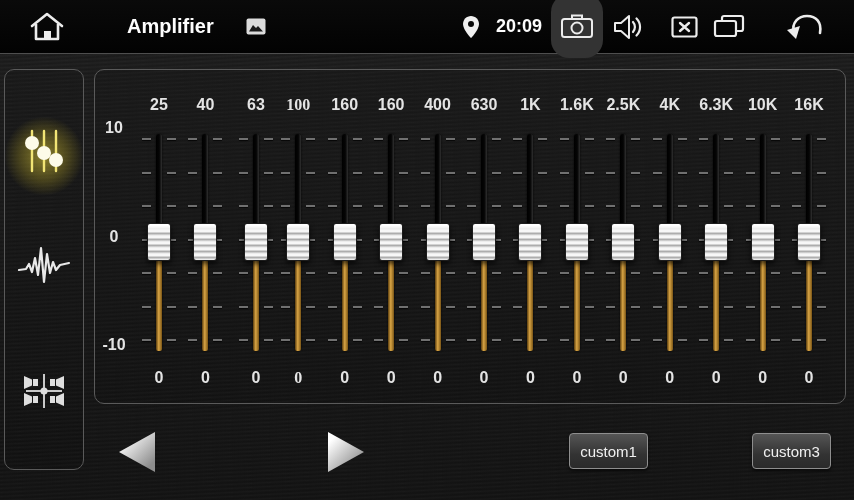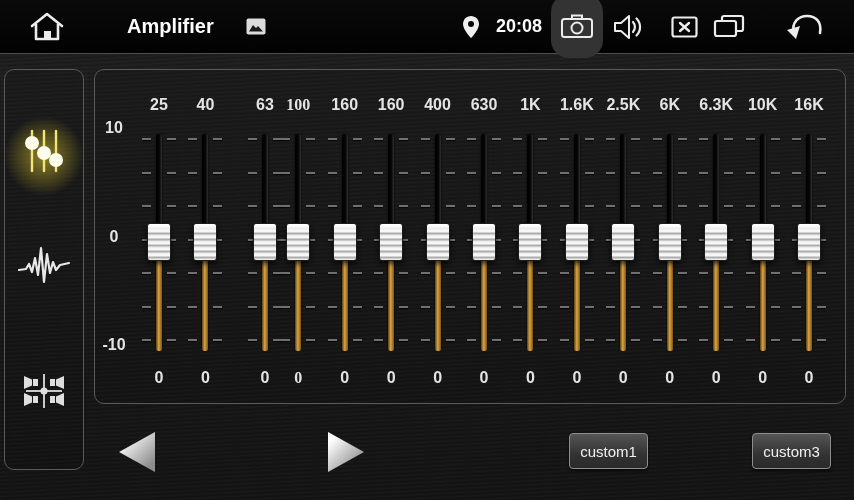--- a/index.html
+++ b/index.html
@@ -111,21 +111,21 @@
       </svg>
     </div>
 
     <div class="tb" style="left:462px;top:15px;">
       <svg width="18" height="24" viewBox="0 0 18 24">
         <path d="M9 1 C4.6 1 1 4.6 1 9 C1 15 9 23 9 23 C9 23 17 15 17 9 C17 4.6 13.4 1 9 1 Z" fill="#f0f0f0"></path>
         <circle cx="9" cy="9" r="3" fill="#0a0a0a"></circle>
       </svg>
     </div>
 
-    <div class="tb" id="time">20:08</div>
+    <div class="tb" id="time">20:09</div>
 
     <div class="tb" id="camera-pill">
       <svg width="34" height="28" viewBox="0 0 34 28">
         <rect x="2" y="7" width="30" height="18" rx="2.5" fill="none" stroke="#ececec" stroke-width="2"></rect>
         <path d="M12 7 V3.5 H22 V7" fill="none" stroke="#ececec" stroke-width="2"></path>
         <circle cx="17" cy="16" r="5.5" fill="none" stroke="#ececec" stroke-width="2"></circle>
       </svg>
     </div>
 
     <div class="tb" style="left:613px;top:13px;">
@@ -239,21 +239,21 @@
           <div class="tick r" style="top:202px"></div>
           <div class="tick l" style="top:235.5px"></div>
           <div class="tick r" style="top:235.5px"></div>
           <div class="tick l" style="top:269px"></div>
           <div class="tick r" style="top:269px"></div>
           <div class="track"></div>
           <div class="track-fill"></div>
           <div class="thumb"></div>
           <div class="val">0</div>
         </div>
-        <div class="band" style="left: 147px;">
+        <div class="band" style="left: 138px;">
           <div class="freq">63</div>
           <div class="tick l" style="top:68px"></div>
           <div class="tick r" style="top:68px"></div>
           <div class="tick l" style="top:101.5px"></div>
           <div class="tick r" style="top:101.5px"></div>
           <div class="tick l" style="top:135px"></div>
           <div class="tick r" style="top:135px"></div>
           <div class="tick l" style="top:168.5px"></div>
           <div class="tick r" style="top:168.5px"></div>
           <div class="tick l" style="top:202px"></div>
@@ -429,21 +429,21 @@
           <div class="tick l" style="top:235.5px"></div>
           <div class="tick r" style="top:235.5px"></div>
           <div class="tick l" style="top:269px"></div>
           <div class="tick r" style="top:269px"></div>
           <div class="track"></div>
           <div class="track-fill"></div>
           <div class="thumb"></div>
           <div class="val">0</div>
         </div>
         <div class="band" style="left: 551.73px;">
-          <div class="freq">6K</div>
+          <div class="freq">4K</div>
           <div class="tick l" style="top:68px"></div>
           <div class="tick r" style="top:68px"></div>
           <div class="tick l" style="top:101.5px"></div>
           <div class="tick r" style="top:101.5px"></div>
           <div class="tick l" style="top:135px"></div>
           <div class="tick r" style="top:135px"></div>
           <div class="tick l" style="top:168.5px"></div>
           <div class="tick r" style="top:168.5px"></div>
           <div class="tick l" style="top:202px"></div>
           <div class="tick r" style="top:202px"></div>

